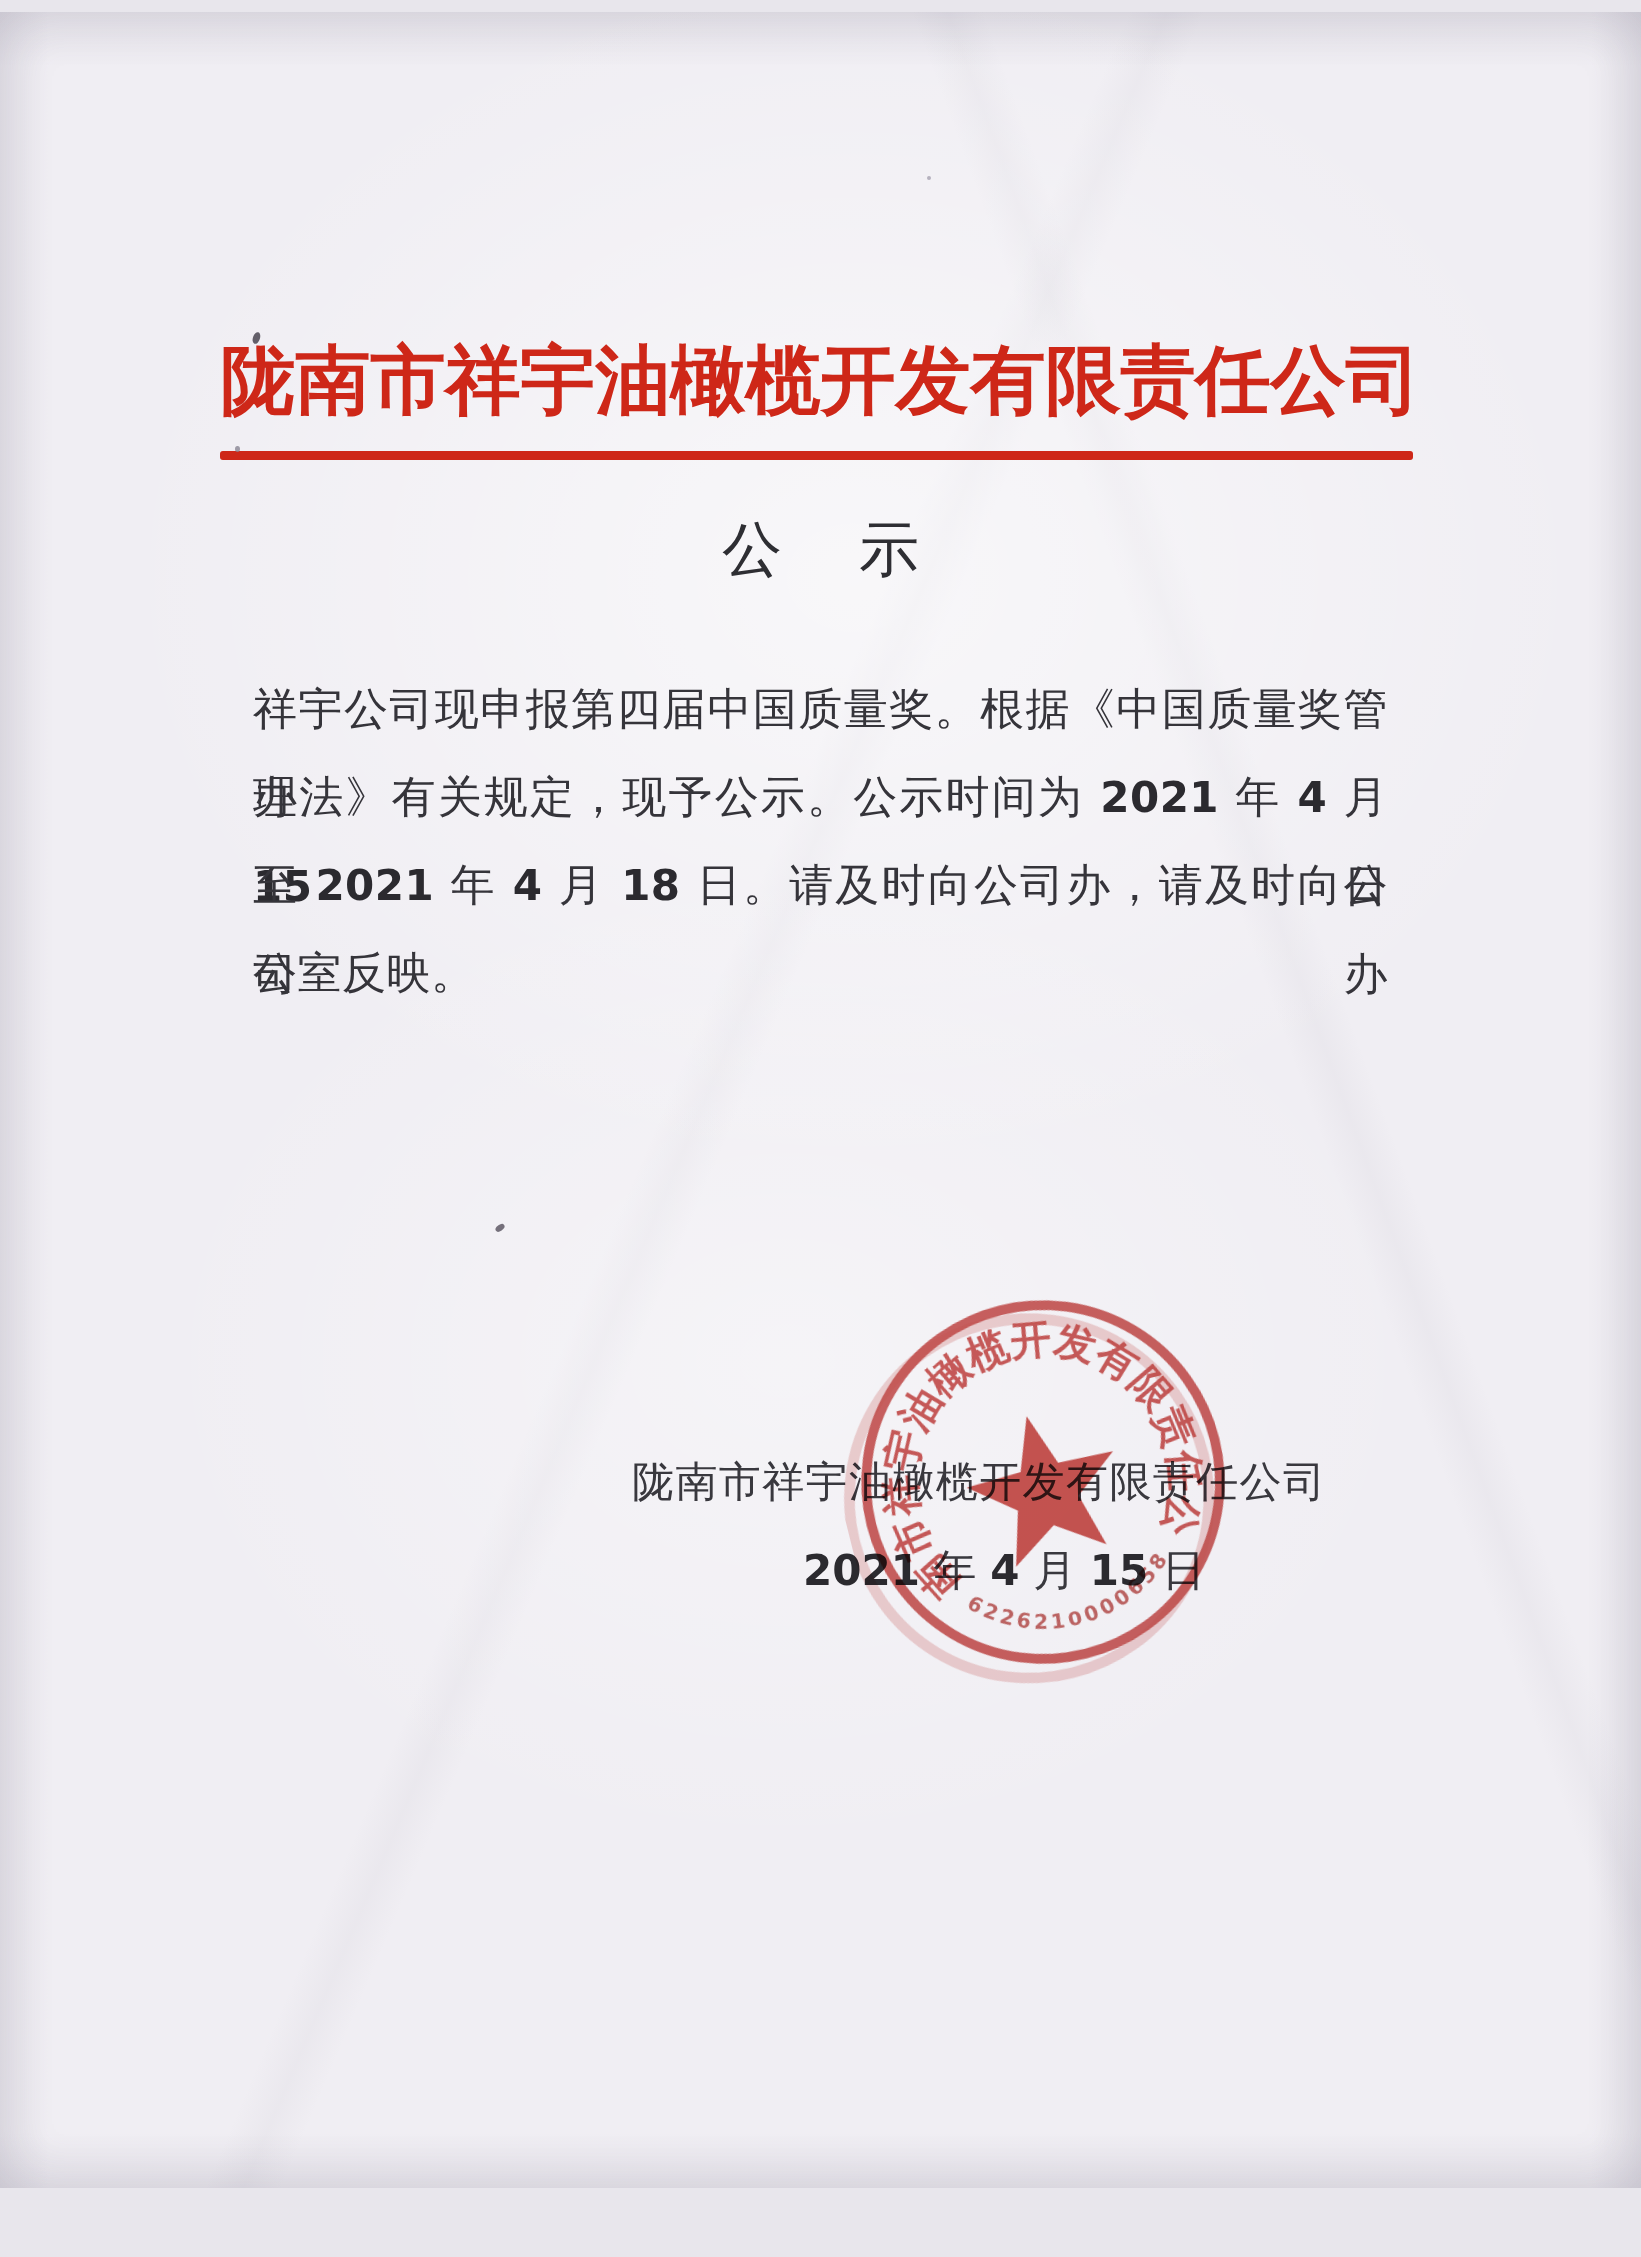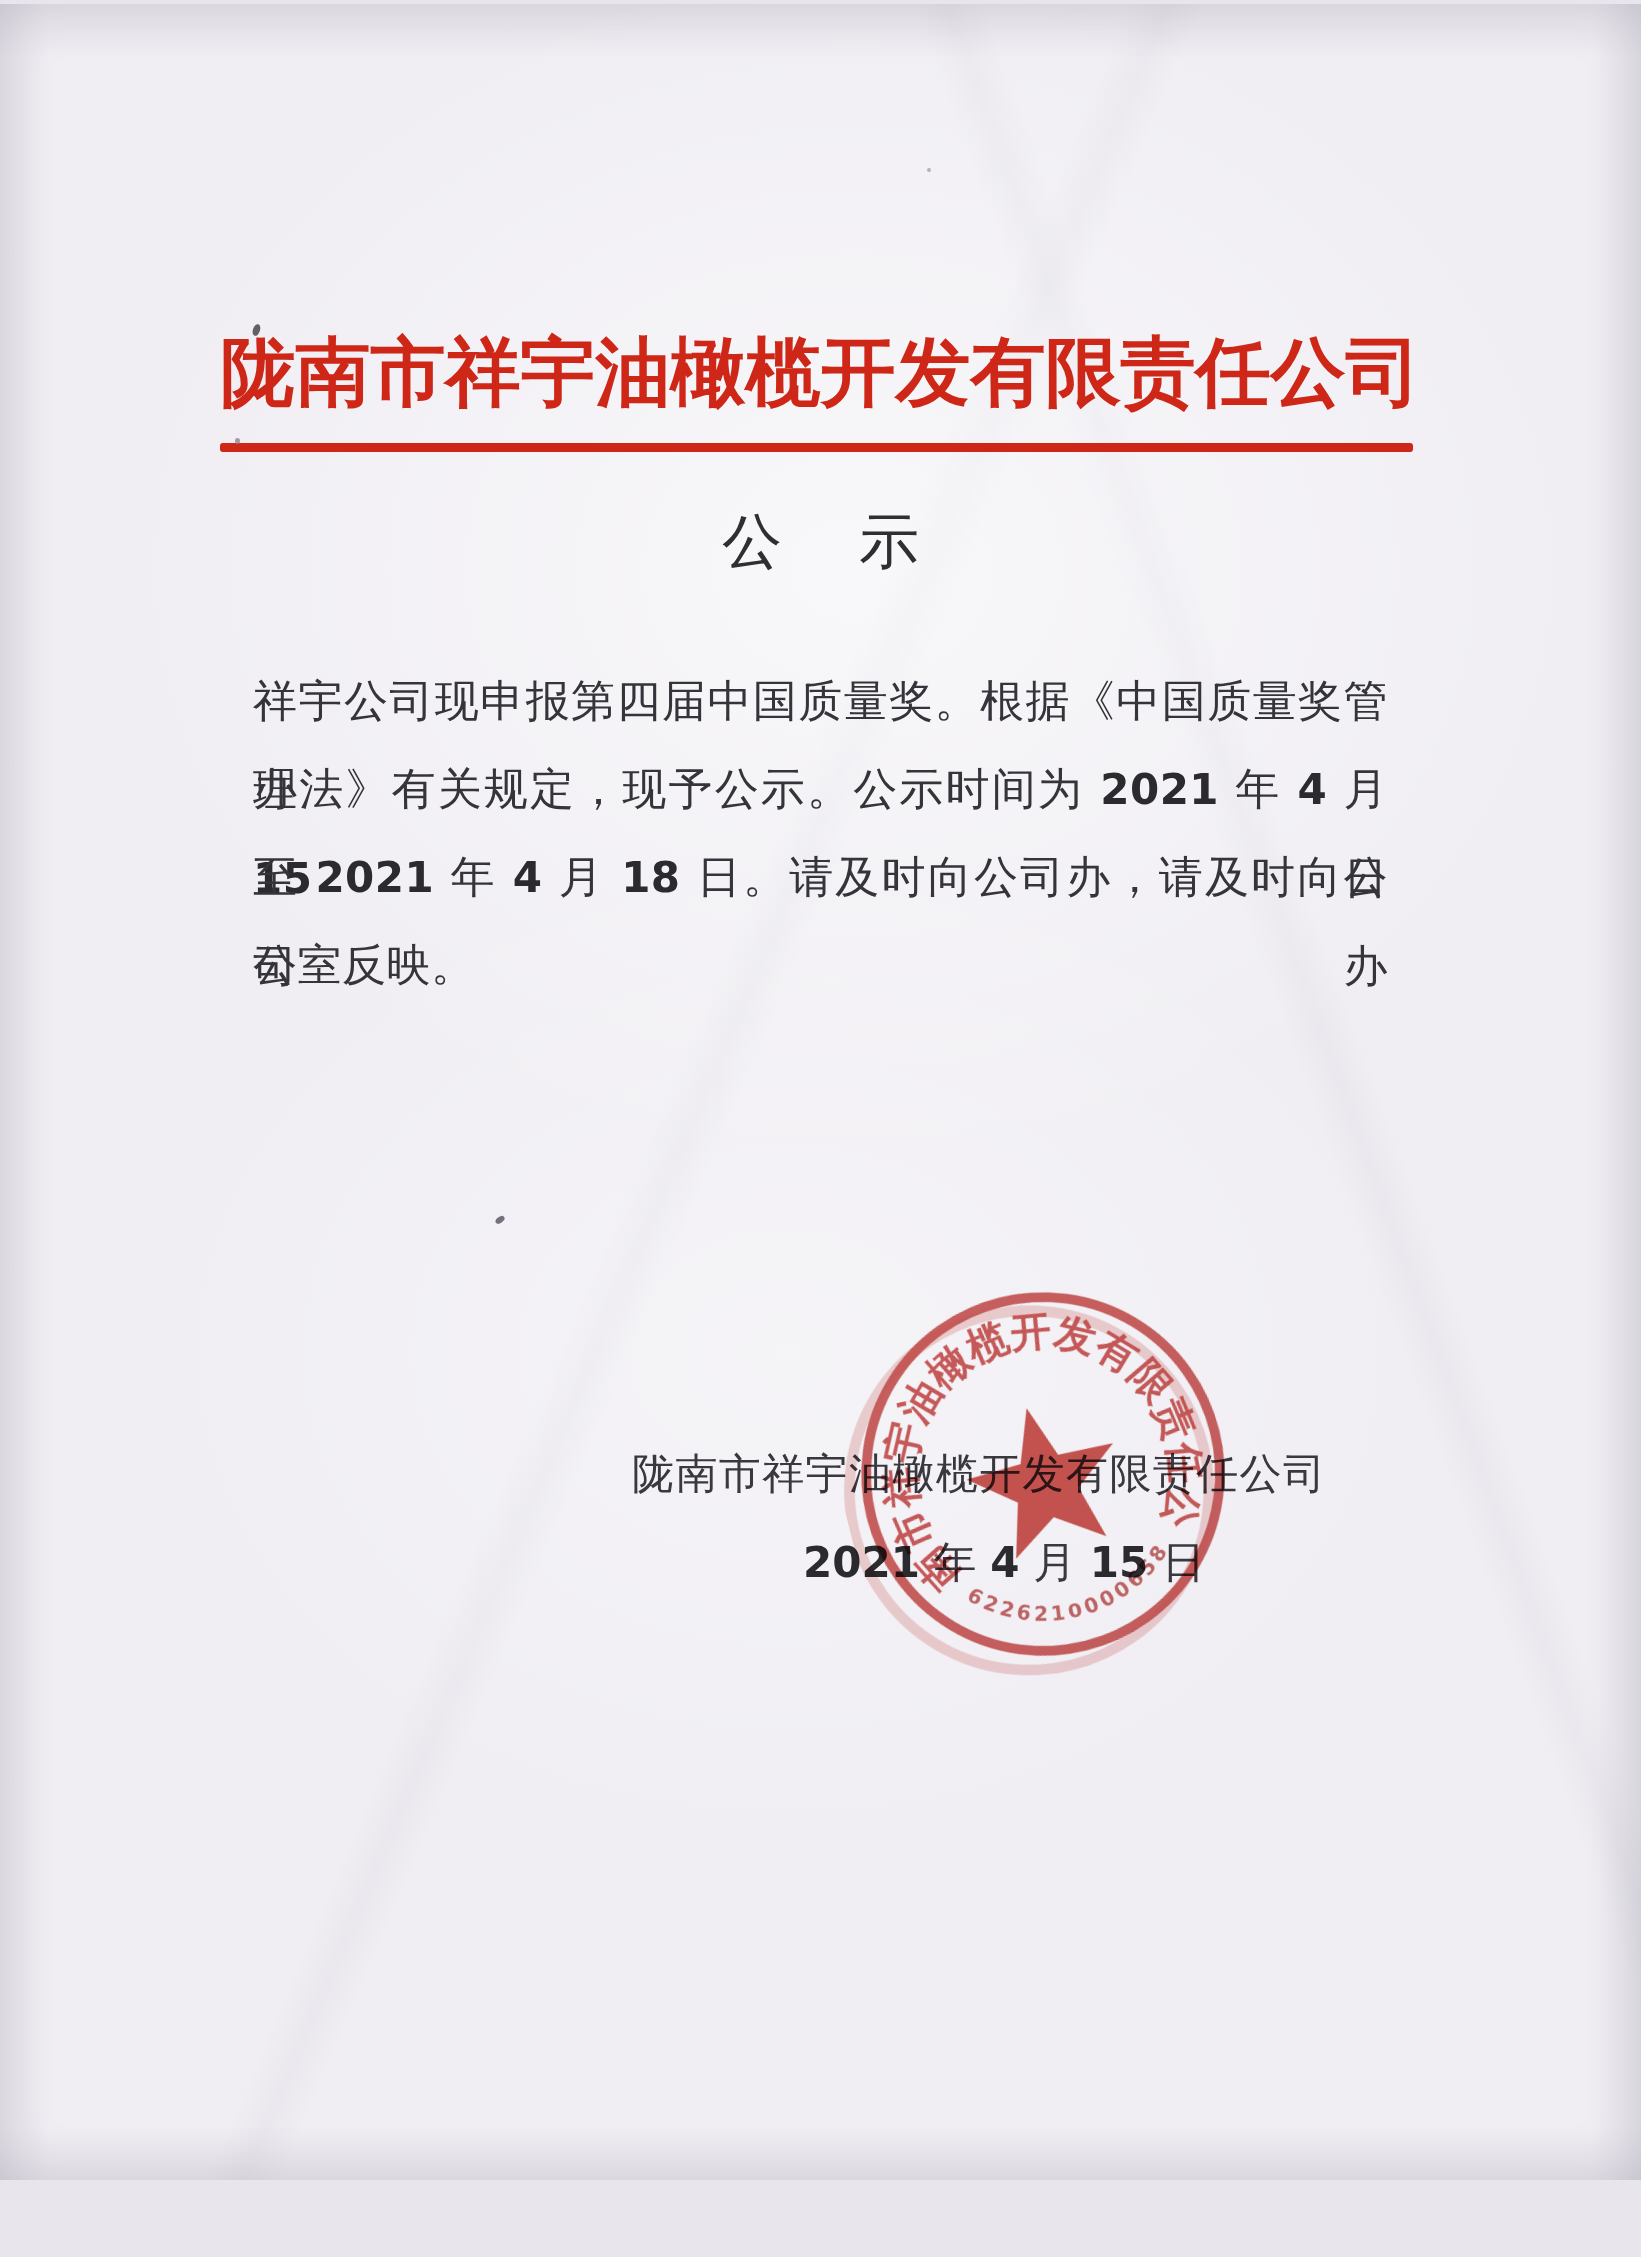--- a/index.html
+++ b/index.html
@@ -1,19 +1,19 @@
 <!DOCTYPE html>
 <html><head>
 <meta charset="utf-8">
 <style>
   html,body{margin:0;padding:0;background:#e8e6ec;}
   .page{
     position:relative;
     width:1641px;height:2176px;
-    margin:4px auto;
+    margin:12px auto;
     overflow:hidden;
     background-color:#f0eef3;
     background-image:
       radial-gradient(ellipse 1062px 869px at 52% 26%, rgba(255,255,255,.55), rgba(255,255,255,0) 70%),
       radial-gradient(ellipse 869px 676px at 48% 62%, rgba(255,255,255,.35), rgba(255,255,255,0) 75%),
       linear-gradient(90deg, rgba(150,145,165,.14) 0%, rgba(0,0,0,0) 3%, rgba(0,0,0,0) 97%, rgba(150,145,165,.16) 100%),
       linear-gradient(180deg, rgba(150,145,165,.15) 0%, rgba(0,0,0,0) 2.5%, rgba(0,0,0,0) 97.5%, rgba(150,145,165,.14) 100%),
       linear-gradient(113deg, rgba(0,0,0,0) 44%, rgba(125,120,140,.05) 45.5%, rgba(0,0,0,0) 47%),
       linear-gradient(70deg, rgba(0,0,0,0) 70%, rgba(125,120,140,.05) 71.5%, rgba(0,0,0,0) 73%);
     box-shadow: inset 0 0 53px rgba(120,115,135,.18);

